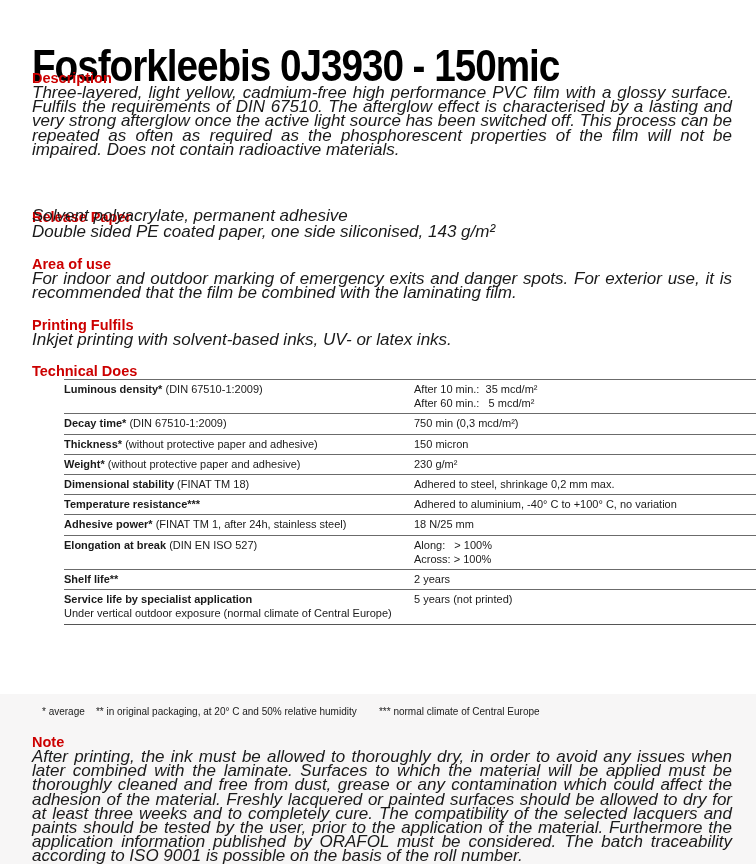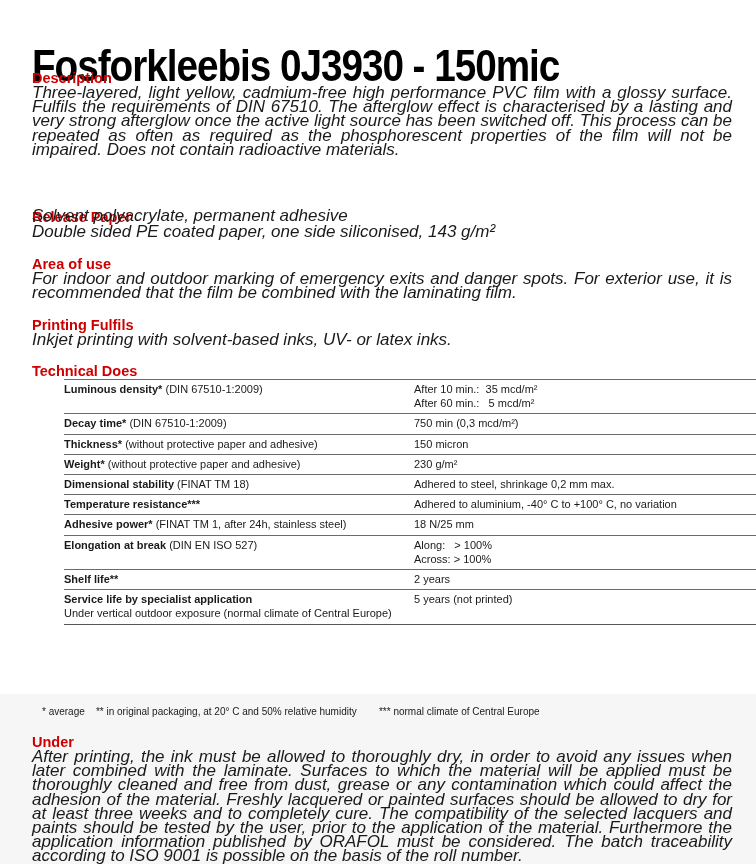--- a/index.html
+++ b/index.html
@@ -145,15 +145,15 @@
         <td>
           <div style="white-space: pre;">5 years (not printed)</div>
         </td>
       </tr>
     </tbody>
 </table>
 
 <div class="footnotes">* average    ** in original packaging, at 20° C and 50% relative humidity        *** normal climate of Central Europe</div>
 
 <div class="section" style="top:734px;">
-  <h2 class="h">Under</h2>
+  <h2 class="h">Note</h2>
   <p class="p">After printing, the ink must be allowed to thoroughly dry, in order to avoid any issues when later combined with the laminate. Surfaces to which the material will be applied must be thoroughly cleaned and free from dust, grease or any contamination which could affect the adhesion of the material. Freshly lacquered or painted surfaces should be allowed to dry for at least three weeks and to completely cure. The compatibility of the selected lacquers and paints should be tested by the user, prior to the application of the material. Furthermore the application information published by ORAFOL must be considered. The batch traceability according to ISO 9001 is possible on the basis of the roll number.</p>
 </div>
 
 </body></html>

